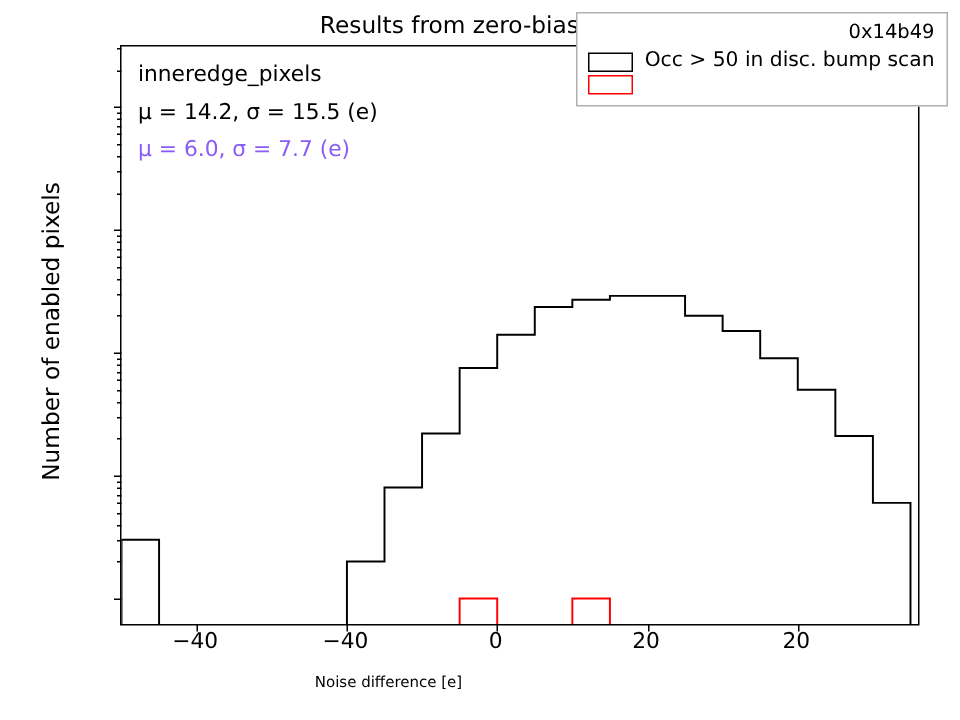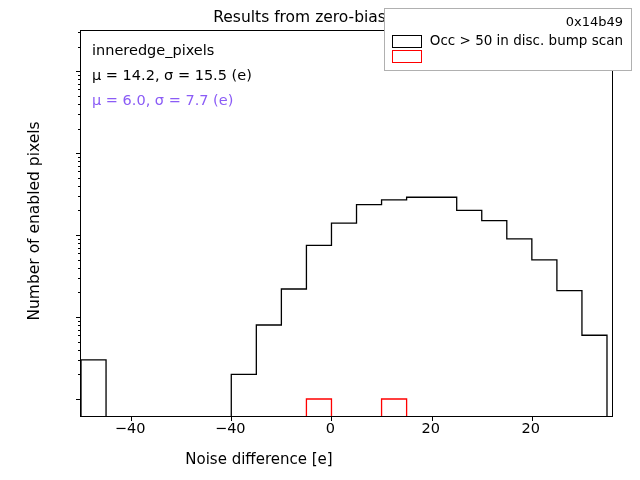--- a/index.html
+++ b/index.html
@@ -1,21 +1,21 @@
 <!DOCTYPE html>
 <html><head>
 <meta charset="utf-8">
 <style>
   html,body{margin:0;padding:0;}
   body{width:640px;height:480px;background:#ffffff;font-family:"DejaVu Sans",sans-serif;overflow:hidden;}
   #fig{position:relative;width:640px;height:480px;}
   #title{position:absolute;left:0;top:8px;width:640px;text-align:center;font-size:15.5px;color:#000;}
   #ylabel{position:absolute;left:-96px;top:212px;width:260px;text-align:center;font-size:15.5px;color:#000;
           transform:rotate(-90deg);transform-origin:center center;}
-  #xlabel{position:absolute;left:0;top:450px;width:518px;text-align:center;font-size:15px;color:#000;}
+  #xlabel{position:absolute;left:0;top:450px;width:518px;text-align:center;font-size:10px;color:#000;}
   #plot{position:absolute;left:80px;top:30px;width:533px;height:387px;border:1.3px solid #000;box-sizing:border-box;}
   .xtlabel{position:absolute;top:420px;text-align:center;font-size:14.5px;color:#000;transform:translateX(-50%);}
   .ytick{position:absolute;left:-5px;width:5px;height:0;border-top:1.2px solid #000;}
   .ytick.minor{left:-3.2px;width:3.2px;}
   .xtick{position:absolute;bottom:-5px;height:5px;width:0;border-left:1.2px solid #000;}
   svg#hist{position:absolute;left:0;top:0;}
   #annot{position:absolute;left:92px;top:38px;font-size:14.5px;line-height:25px;color:#000;}
   #annot .red{color:#8b5cf6;}
   #legend{position:absolute;right:8px;top:8px;border:1px solid #b0b0b0;background:#fff;
           padding:5px 8px 5px 7px;box-sizing:border-box;}

